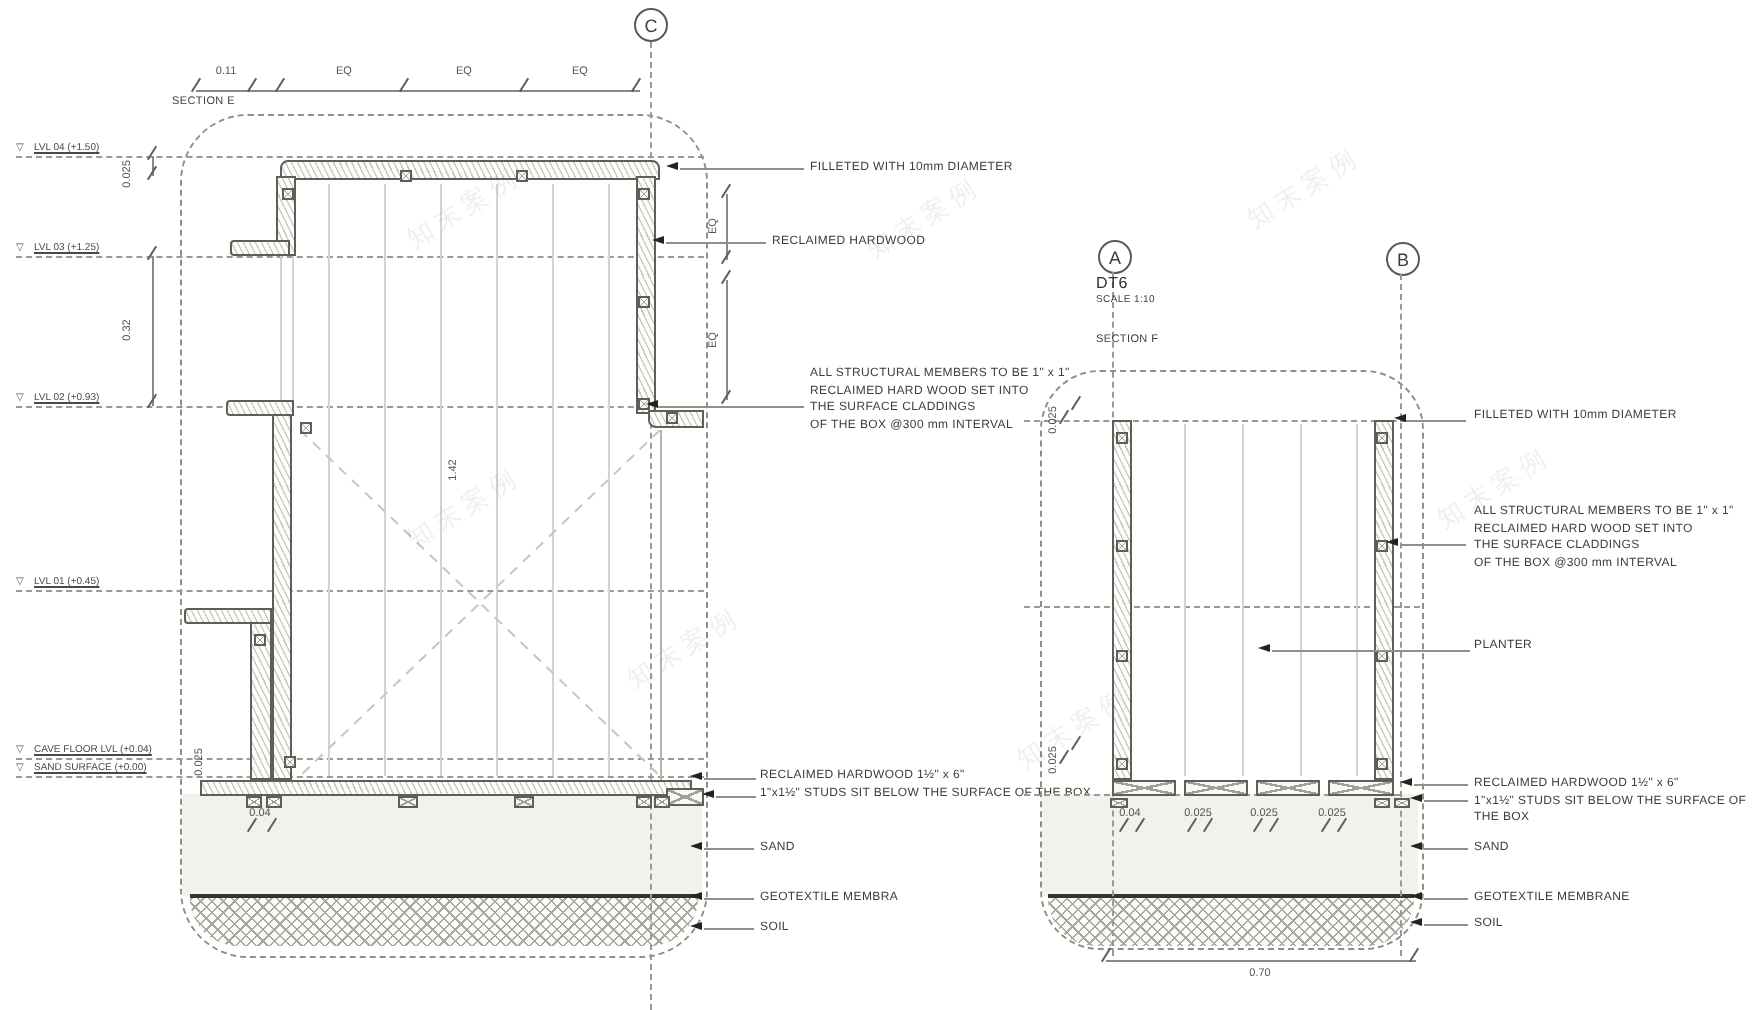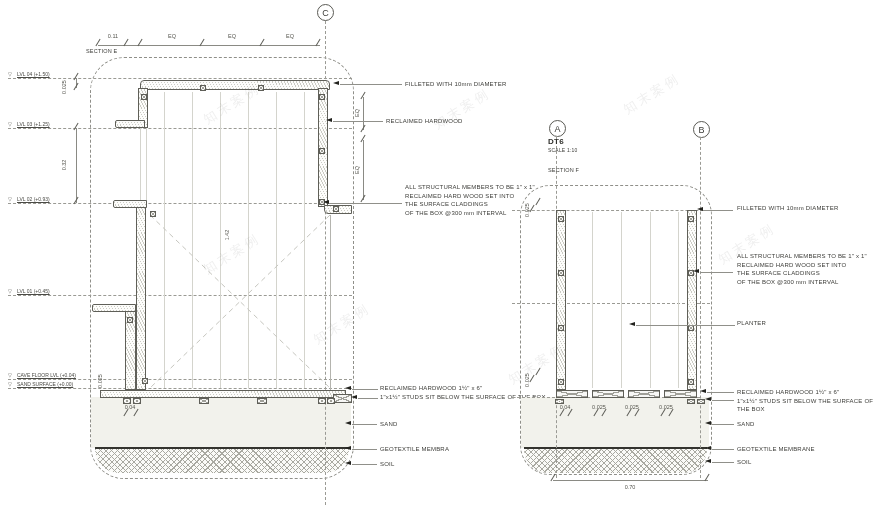--- a/index.html
+++ b/index.html
@@ -7,21 +7,21 @@
           font-family:"Liberation Sans","DejaVu Sans",sans-serif;color:#3d3d39}
   .abs{position:absolute}
   .txt{position:absolute;font-size:6px;line-height:1.45;color:#3d3d39;letter-spacing:.2px;white-space:nowrap}
   .ann{white-space:pre-line}
   .dim{position:absolute;font-size:5.5px;color:#56564f;text-align:center;white-space:nowrap}
   .vdim{position:absolute;font-size:5.5px;color:#56564f;text-align:center;white-space:nowrap;transform:rotate(-90deg)}
   .lvl{position:absolute;font-size:5px;color:#4a4a45;text-decoration:underline;white-space:nowrap}
   .mark{position:absolute;font-size:5px;color:#55554f;line-height:1}
   .bubble{position:absolute;width:15px;height:15px;border:1px solid #5a5a54;border-radius:50%;background:#fff;
           display:flex;align-items:center;justify-content:center;font-size:9px;color:#3d3d39}
-  .title{position:absolute;font-size:8px;font-weight:bold;color:#2f2f2b;letter-spacing:.3px}
+  .title{position:absolute;font-size:8px;font-weight:normal;color:#2f2f2b;letter-spacing:.3px}
   .dashH{position:absolute;height:0;border-top:1px dashed #9a9a94}
   .dashV{position:absolute;width:0;border-left:1px dashed #9a9a94}
   .solidH{position:absolute;height:0;border-top:1px solid #8a8a84}
   .solidV{position:absolute;width:0;border-left:1px solid #8a8a84}
   .lead{position:absolute;height:0;border-top:1px solid #90908a}
   .bound{position:absolute;border:1px dashed #8f8f89;border-radius:34px}
   .hatch{position:absolute;box-sizing:border-box;border:1px solid #5f5f58;
          background:repeating-linear-gradient(64deg,#fdfdfb 0px,#fdfdfb 2px,#cbcbc4 2px,#cbcbc4 2.7px)}
   .xb{position:absolute;box-sizing:border-box;border:1px solid #5f5f58;
       background:linear-gradient(to top right,transparent 45%,#a0a099 45%,#a0a099 55%,transparent 55%),

